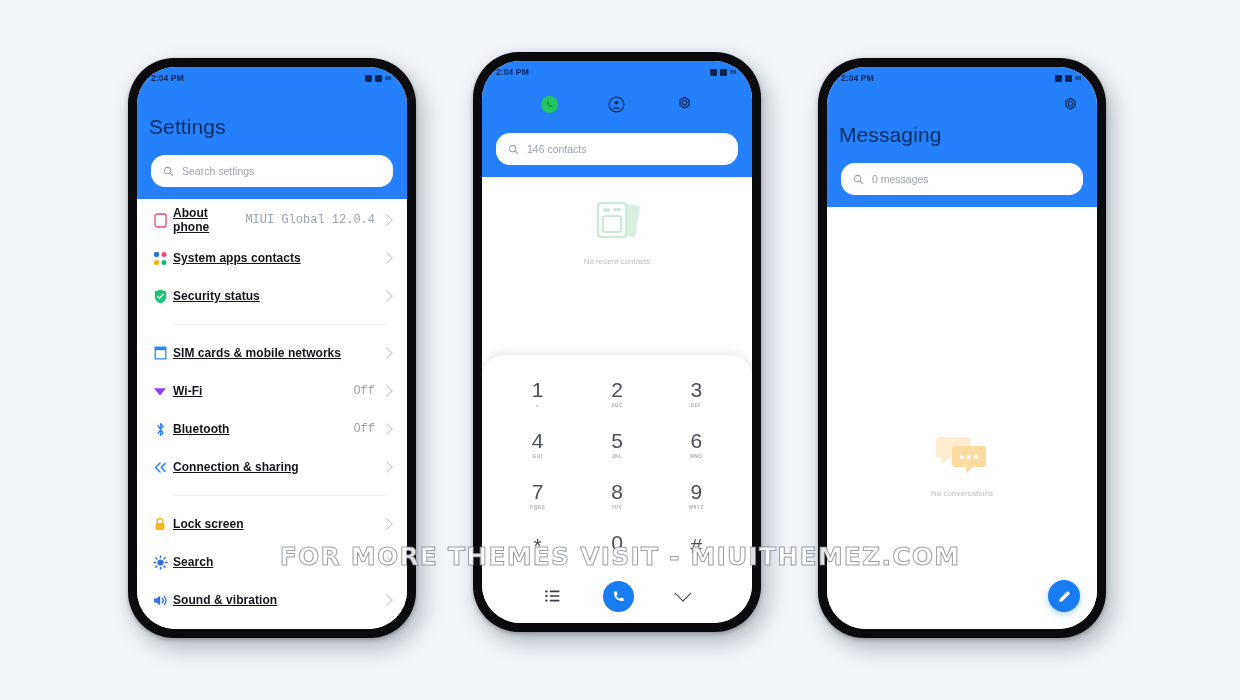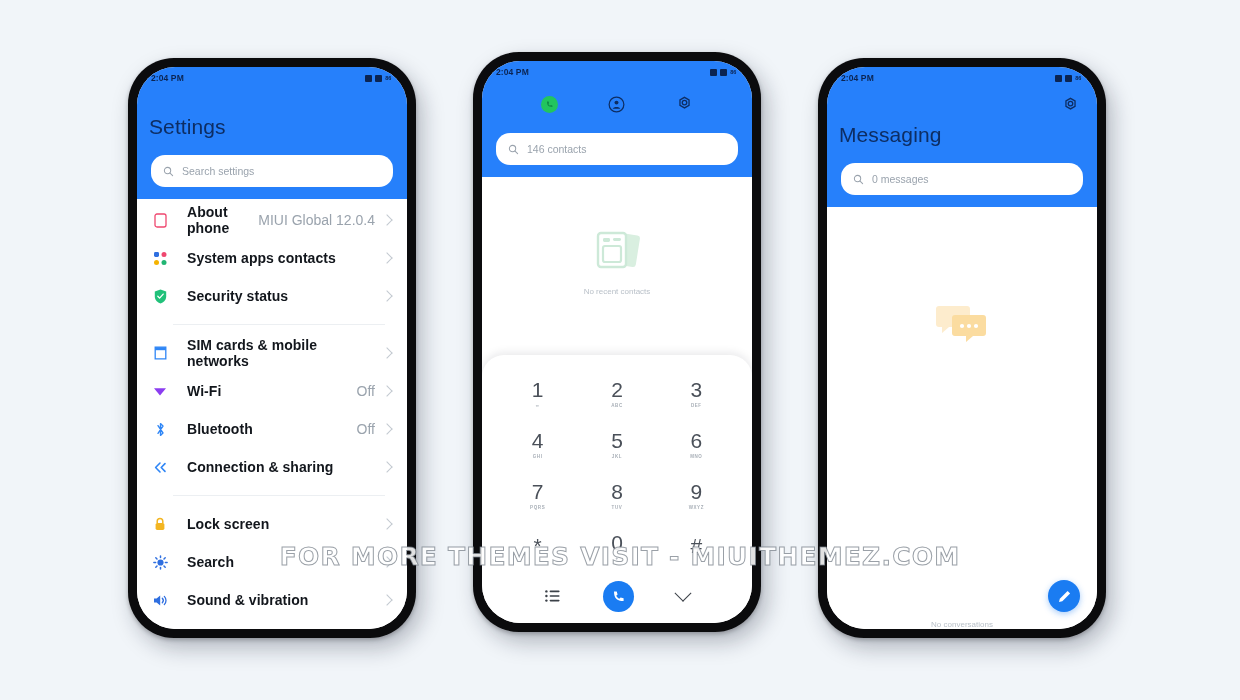--- a/index.html
+++ b/index.html
@@ -61,35 +61,35 @@
   .searchbar .stxt{font-size:10.5px;color:#9aa3ad;}
   .mag{width:11px;height:11px;flex:0 0 11px;}
 
   
   .list{flex:1;background:#fff;overflow:hidden;padding-top:2px;}
   .row{
     display:flex;align-items:center;
     height:38px;padding:0 14px 0 14px;box-sizing:border-box;
   }
   .row .ico{width:18px;flex:0 0 18px;display:flex;align-items:center;justify-content:center;}
-  .row .lbl{font-size:14px;font-weight:bold;color:#12161c;margin-left:18px;flex:1;letter-spacing:.05px;}
-  .row .val{font-size:14px;color:#9aa3ad;margin-right:8px;white-space:nowrap;}
+  .row .lbl{font-size:12px;font-weight:bold;color:#12161c;margin-left:4px;flex:1;letter-spacing:.05px;text-decoration:underline;}
+  .row .val{font-size:12px;color:#9aa3ad;margin-right:8px;white-space:nowrap;font-family:Liberation Mono, monospace;}
   .chev{width:7px;height:7px;border-right:1.4px solid #c3c9d0;border-top:1.4px solid #c3c9d0;transform:rotate(45deg);flex:0 0 auto;margin-right:2px;}
   .divider{height:1px;background:#eceff2;margin:9px 22px 9px 36px;}
 
   
   .topicons{
     display:flex;align-items:center;justify-content:space-around;
     padding:8px 34px 0 34px;height:34px;box-sizing:border-box;
   }
   .greendot{width:17px;height:17px;border-radius:50%;background:#22c55e;display:flex;align-items:center;justify-content:center;}
   .ci{width:17px;height:17px;}
   .emptywrap{
     flex:1;display:flex;flex-direction:column;align-items:center;
-    justify-content:flex-start;padding-top:50px;background:#fff;
+    justify-content:flex-start;padding-top:20px;background:#fff;
   }
   .emptytxt{font-size:8px;color:#b9c0c8;margin-top:10px;}
 
   
   .dialcard{
     background:#fff;border-radius:22px 22px 0 0;
     box-shadow:0 -2px 10px rgba(15,23,42,.10);
     padding:16px 16px 0 16px;box-sizing:border-box;
     flex:0 0 auto;
   }
@@ -101,21 +101,21 @@
     display:flex;align-items:center;justify-content:space-around;
     height:54px;padding:0 26px;box-sizing:border-box;
   }
   .callbtn{
     width:31px;height:31px;border-radius:50%;background:#1a7cf2;
     display:flex;align-items:center;justify-content:center;
   }
   .chevd{width:11px;height:11px;border-right:1.6px solid #3b4148;border-bottom:1.6px solid #3b4148;transform:rotate(45deg) translate(-2px,-2px);}
 
   
-  .msgbody{flex:1;background:#fff;display:flex;flex-direction:column;align-items:center;justify-content:space-between;padding-top:95px;position:relative;}
+  .msgbody{flex:1;background:#fff;display:flex;flex-direction:column;align-items:center;justify-content:center;padding-top:95px;position:relative;}
   .fab{
     position:absolute;right:17px;bottom:17px;
     width:32px;height:32px;border-radius:50%;background:#1a7cf2;
     display:flex;align-items:center;justify-content:center;
     box-shadow:0 2px 6px rgba(26,124,242,.38);
   }
   .gearonly{display:flex;justify-content:flex-end;padding:8px 18px 0 0;height:28px;box-sizing:border-box;}
 
   
   .watermark{

